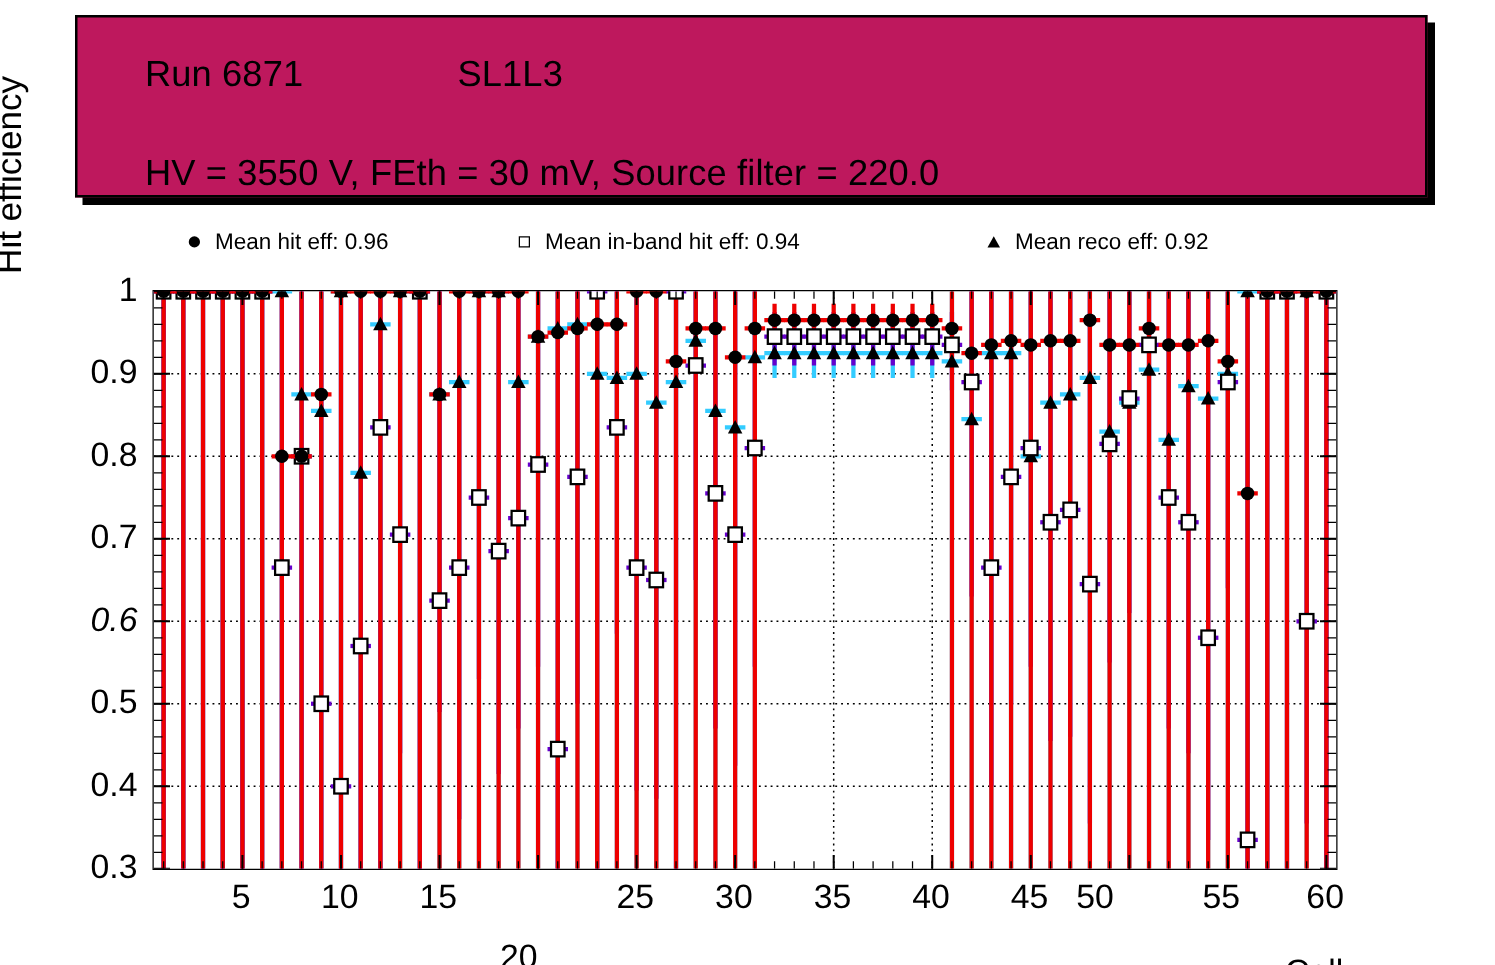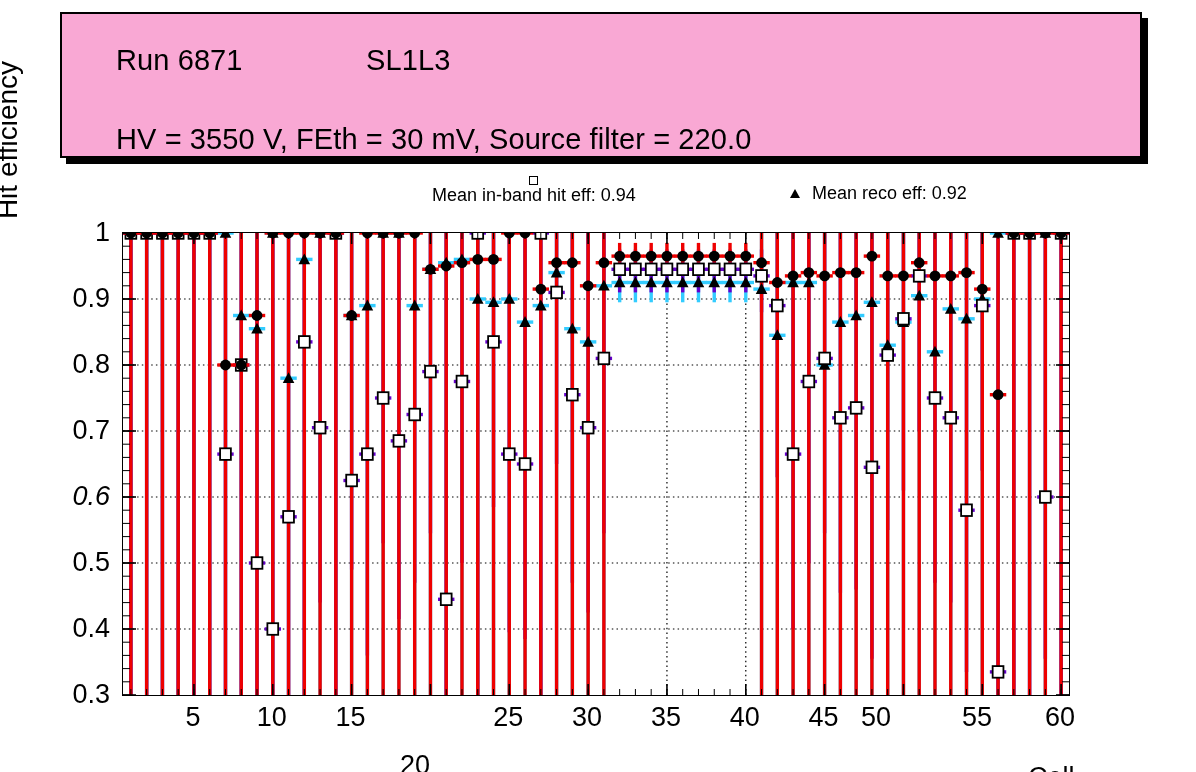--- a/index.html
+++ b/index.html
@@ -2,38 +2,38 @@
 <html><head>
 <meta charset="utf-8">
 <style>
   html,body{margin:0;padding:0;background:#ffffff;}
   body{width:1196px;height:772px;position:relative;overflow:hidden;
        font-family:"Liberation Sans",sans-serif;color:#000;}
 
   
   #title-box{
     position:absolute;left:60px;top:12px;width:1082px;height:146px;
-    background:#f9a8d4;border:2px solid #000;box-sizing:border-box;z-index:40;
+    background:#be185d;border:2px solid #000;box-sizing:border-box;z-index:40;
   }
   #title-shadow{
     position:absolute;left:66px;top:18px;width:1082px;height:146px;
     background:#000;z-index:39;
   }
   #title-box .tline{position:absolute;left:54px;white-space:nowrap;
      font-size:29px;letter-spacing:.1px;}
   #title-box .tline1{top:30px;}
   #title-box .tline2{top:109px;}
   #title-box .trun{position:absolute;}
   #title-box .tsl{position:absolute;left:250px;}
 
   
   #legend{position:absolute;left:118px;top:176px;width:960px;height:34px;
           z-index:35;}
   .leg-entry{position:absolute;top:0;height:34px;display:flex;align-items:center;}
-  .leg-e1{left:20px;} .leg-e2{left:314px;flex-direction:column;} .leg-e3{left:660px;}
+  .leg-e1{left:20px;} .leg-e2{left:284px;} .leg-e3{left:660px;}
   .leg-txt{font-size:18px;white-space:nowrap;}
   .leg-mk{width:34px;display:flex;justify-content:center;align-items:center;}
   .mk-circ{width:9px;height:9px;border-radius:50%;background:#000;}
   .mk-sq{width:9px;height:9px;border:1.6px solid #000;background:#fff;box-sizing:border-box;}
   .mk-tri{width:0;height:0;border-left:5px solid transparent;
           border-right:5px solid transparent;border-bottom:9px solid #000;}
 
   
   #frame{position:absolute;left:122px;top:232px;width:946px;height:462px;
          border:1.6px solid #000;box-sizing:content-box;background:#fff;z-index:5;}
@@ -57,20 +57,26 @@
 <div id="title-shadow"></div>
 <div id="title-box">
   <div class="tline tline1">
     <span class="trun">Run 6871</span>
     <span class="tsl">SL1L3</span>
   </div>
   <div class="tline tline2">HV = 3550 V, FEth = 30 mV, Source filter = 220.0</div>
 </div>
 
 <div id="legend">
+  <div class="leg-entry leg-e1">
+    <span class="leg-mk">
+        <span class="mk-circ"></span>
+      </span>
+    <span class="leg-txt">Mean hit  eff: 0.96</span>
+  </div>
   <div class="leg-entry leg-e2">
     <span class="leg-mk">
         <span class="mk-sq"></span>
       </span>
     <span class="leg-txt">Mean in-band hit eff: 0.94</span>
   </div>
   <div class="leg-entry leg-e3">
     <span class="leg-mk">
         <span class="mk-tri"></span>
       </span>

